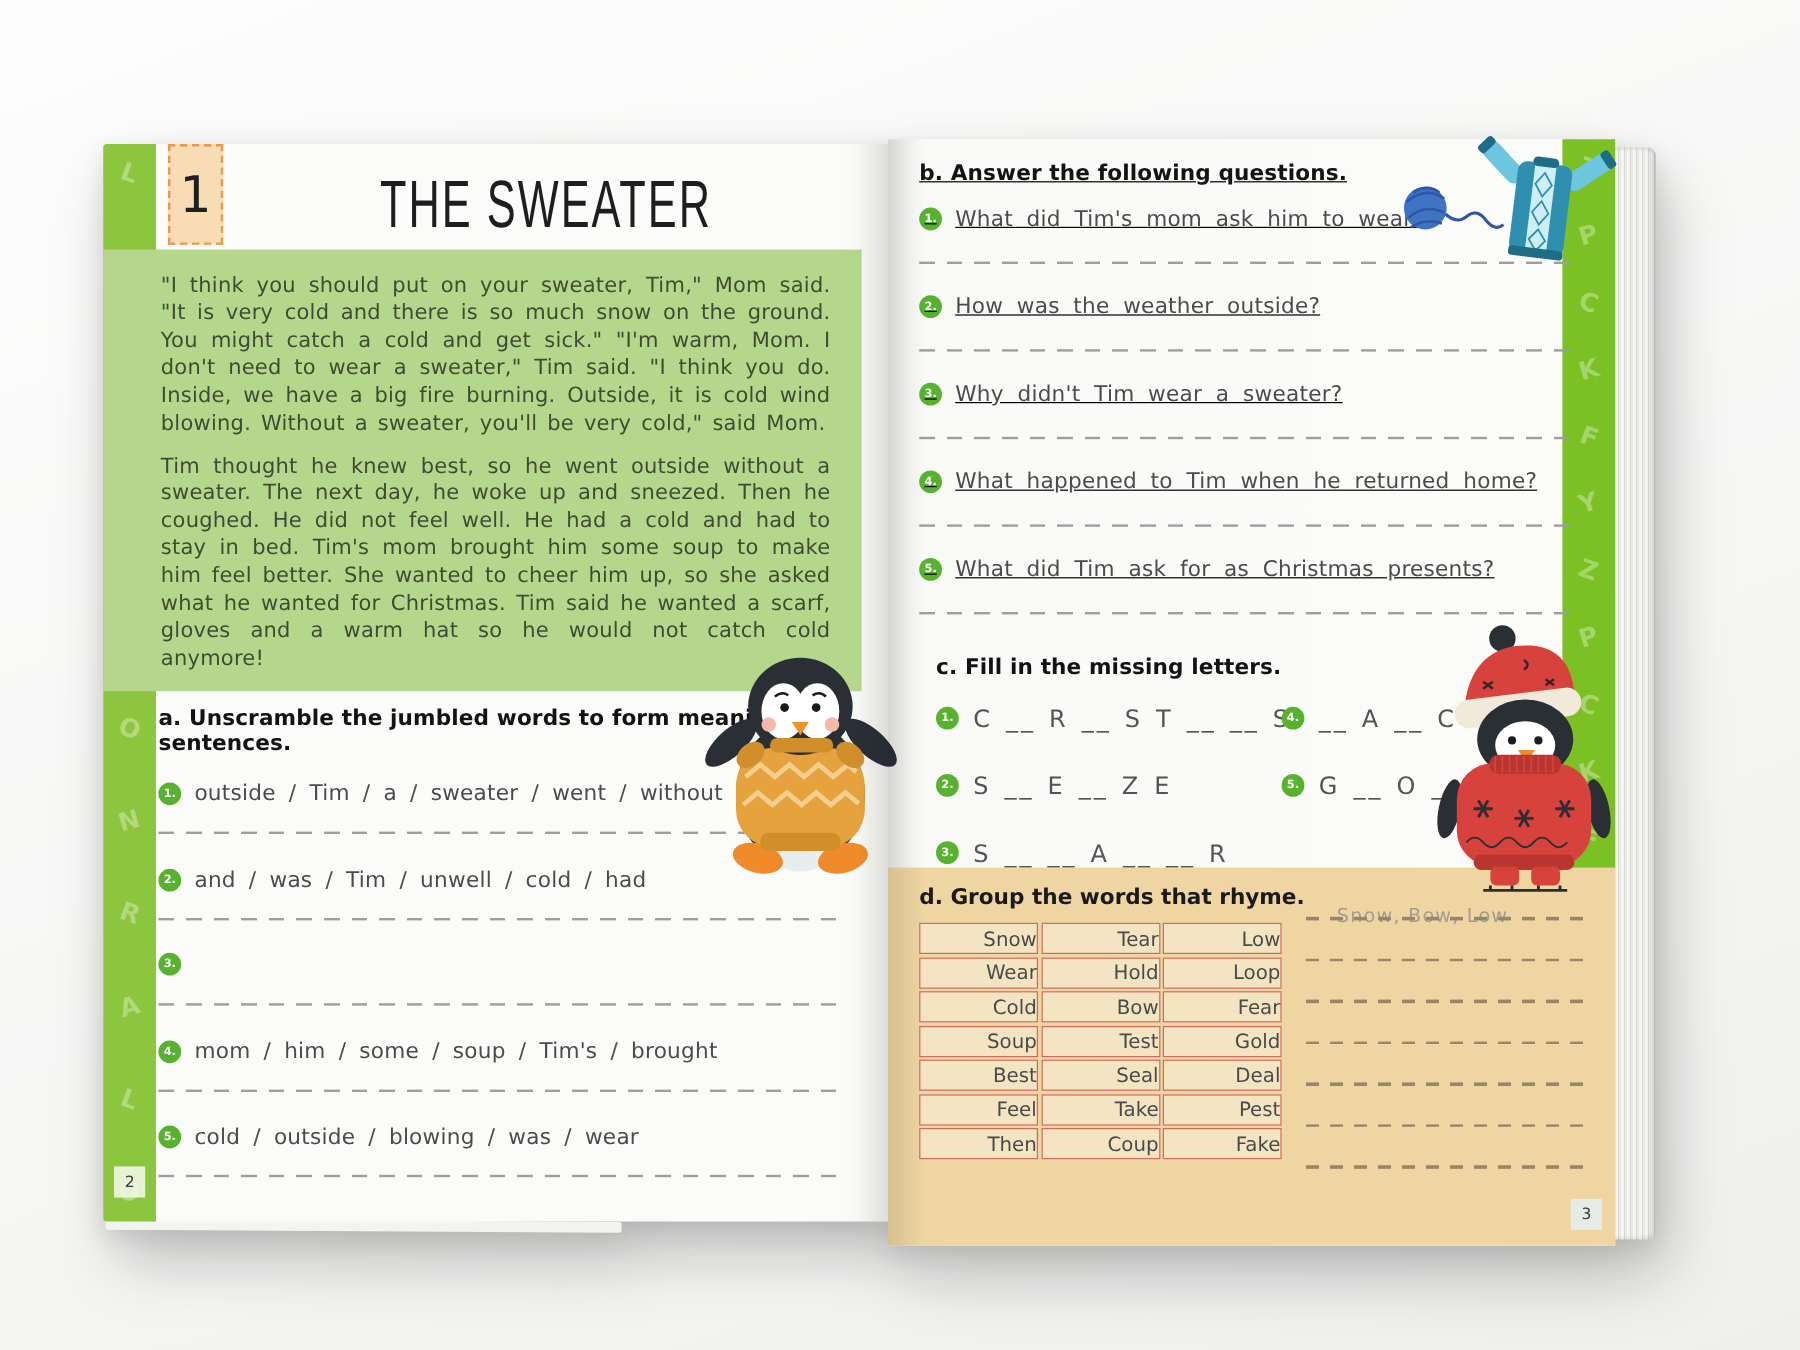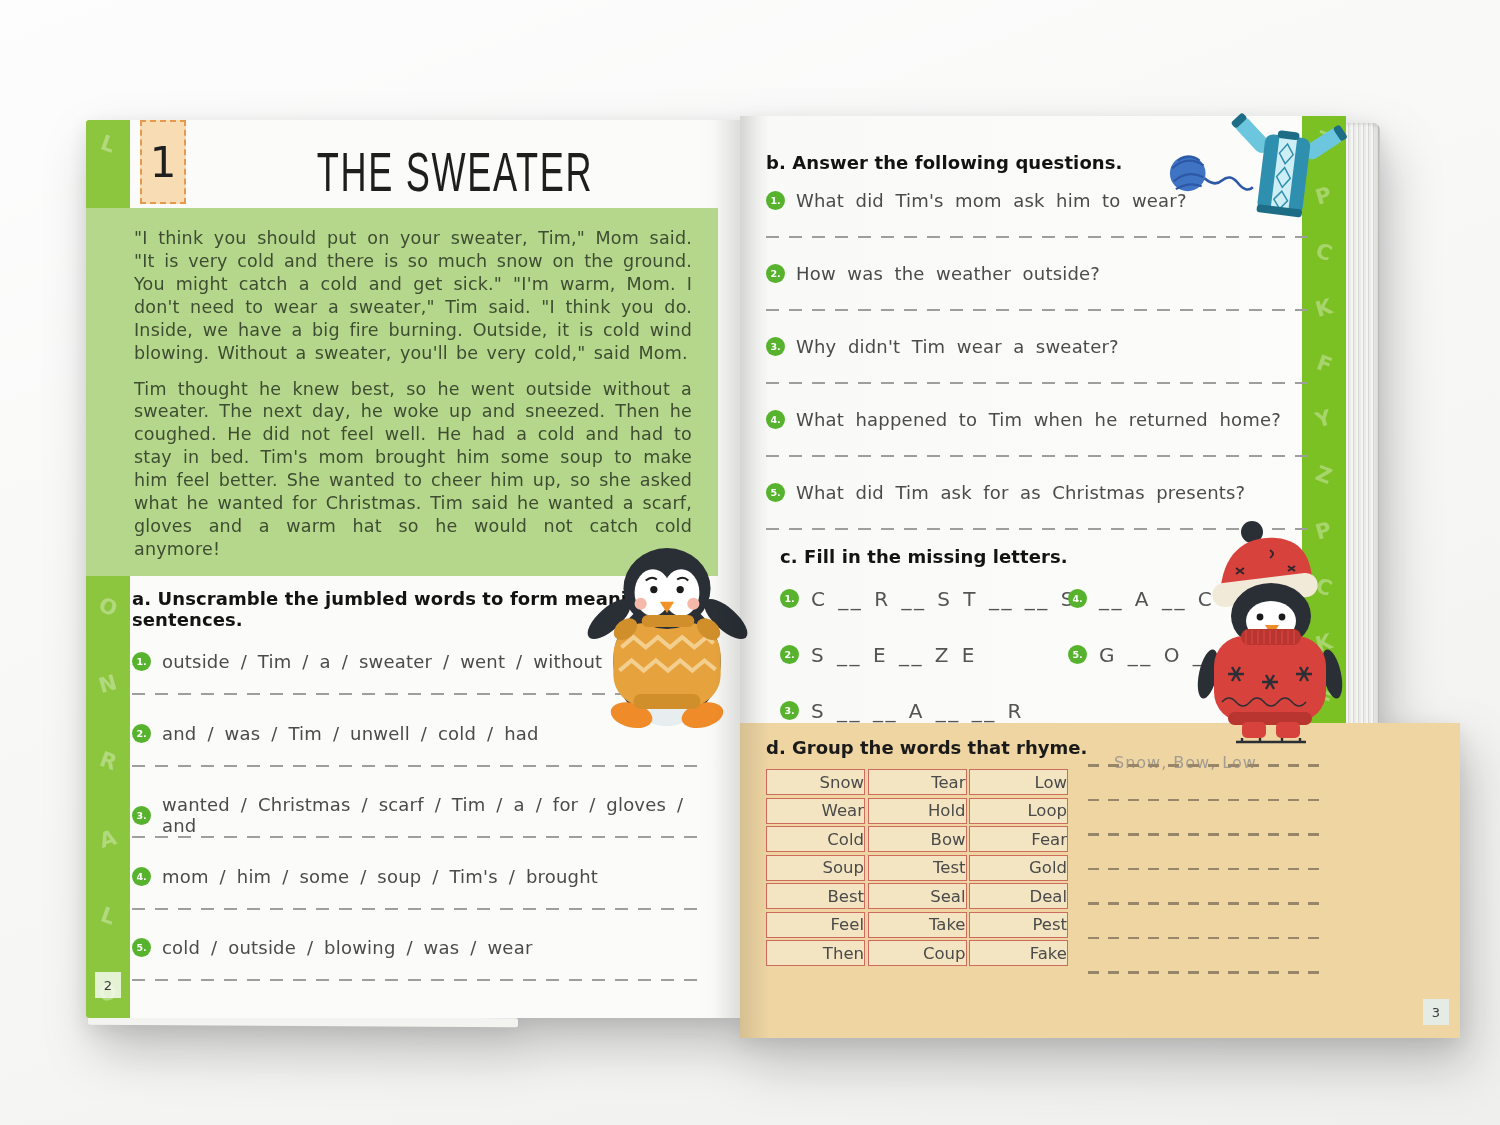--- a/index.html
+++ b/index.html
@@ -32,37 +32,37 @@
   .ex-row{display:flex;align-items:center;gap:11px;padding-top:5px;}
   .ex-text{font-size:18px;color:#4b4b4b;word-spacing:5px;letter-spacing:0.2px;}
   .numcircle{flex:0 0 auto;width:19px;height:19px;border-radius:50%;background:var(--number-circle-green);color:#fff;font-size:9.5px;font-weight:700;display:inline-flex;align-items:center;justify-content:center;}
   .dash-line{position:absolute;left:0;right:12px;top:47px;height:2.4px;background:repeating-linear-gradient(90deg,#9e9e9e 0 13px,transparent 13px 23px);}
   .penguin-a{position:absolute;left:503px;top:422px;width:157px;z-index:4;}
   .pagenum{position:absolute;width:26px;height:26px;display:flex;align-items:center;justify-content:center;font-size:13px;color:#3a3a3a;z-index:6;}
   .pagenum-left{left:9px;bottom:20px;background:rgba(246,249,239,0.85);}
   .pagenum-right{right:11px;bottom:13px;background:#e5ece6;}
 
   
-  .section-b{position:absolute;left:26px;top:36px;width:548px;z-index:2;}
+  .section-b{position:absolute;left:26px;top:18px;width:548px;z-index:2;text-decoration:underline;}
   .q-list{margin-top:14px;}
   .q-item{position:relative;height:73px;}
   .q-row{display:flex;align-items:center;gap:11px;padding-top:3px;}
   .q-text{font-size:18px;color:#4b4b4b;word-spacing:5.5px;letter-spacing:0.2px;}
   .q-item .dash-line{top:49px;right:4px;}
   .knit{position:absolute;left:424px;top:6px;width:168px;z-index:3;}
   .section-c{position:absolute;left:40px;top:430px;width:565px;z-index:2;}
   .c-cols{position:relative;margin-top:20px;height:160px;}
   .c-col{position:absolute;top:0;}
   .c-col1{left:0;}
   .c-col2{left:288px;}
   .c-item{display:flex;align-items:center;gap:12px;height:56px;align-items:flex-start;}
   .c-item .numcircle{margin-top:2px;}
   .c-text{font-size:20px;letter-spacing:2.5px;word-spacing:2px;color:#545454;}
   .penguin-b{position:absolute;left:452px;top:400px;width:152px;z-index:4;}
-  .section-d{position:absolute;left:0;top:607px;width:720px;height:315px;background:var(--section-d-tan);z-index:2;}
+  .section-d{position:absolute;left:0;top:607px;width:606px;height:315px;background:var(--section-d-tan);z-index:2;}
   .d-heading{position:absolute;left:26px;top:14px;font-size:18px;font-weight:700;color:#1a1a1a;}
   .rhyme-table{position:absolute;left:26px;top:46px;width:302px;display:grid;grid-template-columns:repeat(3,1fr);gap:2.5px;}
   .cell{border:1.6px solid var(--table-border-red);background:#f3e5c2;text-align:right;font-size:16.5px;color:#4a4a4a;padding:2.5px 0;}
   .ans-lines{position:absolute;left:348px;top:9px;width:238px;}
   .ans-line{position:relative;height:34.5px;}
   .ans-line::after{content:"";position:absolute;left:0;right:0;bottom:0;height:2.2px;background:repeating-linear-gradient(90deg,#97866a 0 11px,transparent 11px 20px);}
   .example{position:absolute;left:26px;bottom:-5px;font-size:16px;letter-spacing:1px;color:#a39d90;white-space:nowrap;}
 
   .spine-shadow-l{position:absolute;right:0;top:0;bottom:0;width:26px;background:linear-gradient(to right,rgba(0,0,0,0),rgba(0,0,0,0.08));z-index:7;pointer-events:none;}
   .spine-shadow-r{position:absolute;left:0;top:0;bottom:0;width:30px;background:linear-gradient(to right,rgba(0,0,0,0.10),rgba(0,0,0,0));z-index:7;pointer-events:none;}
@@ -119,21 +119,20 @@
             <div class="ex-row">
               <span class="numcircle">2.</span>
               <span class="ex-text">and / was / Tim / unwell / cold / had</span>
             </div>
             <div class="dash-line"></div>
           </div>
 
           <div class="ex-item">
             <div class="ex-row">
               <span class="numcircle">3.</span>
-              <span class="ex-text">wanted / Christmas / scarf / Tim / a / for / gloves / and</span>
             </div>
             <div class="dash-line"></div>
           </div>
 
           <div class="ex-item">
             <div class="ex-row">
               <span class="numcircle">4.</span>
               <span class="ex-text">mom / him / some / soup / Tim's / brought</span>
             </div>
             <div class="dash-line"></div>

